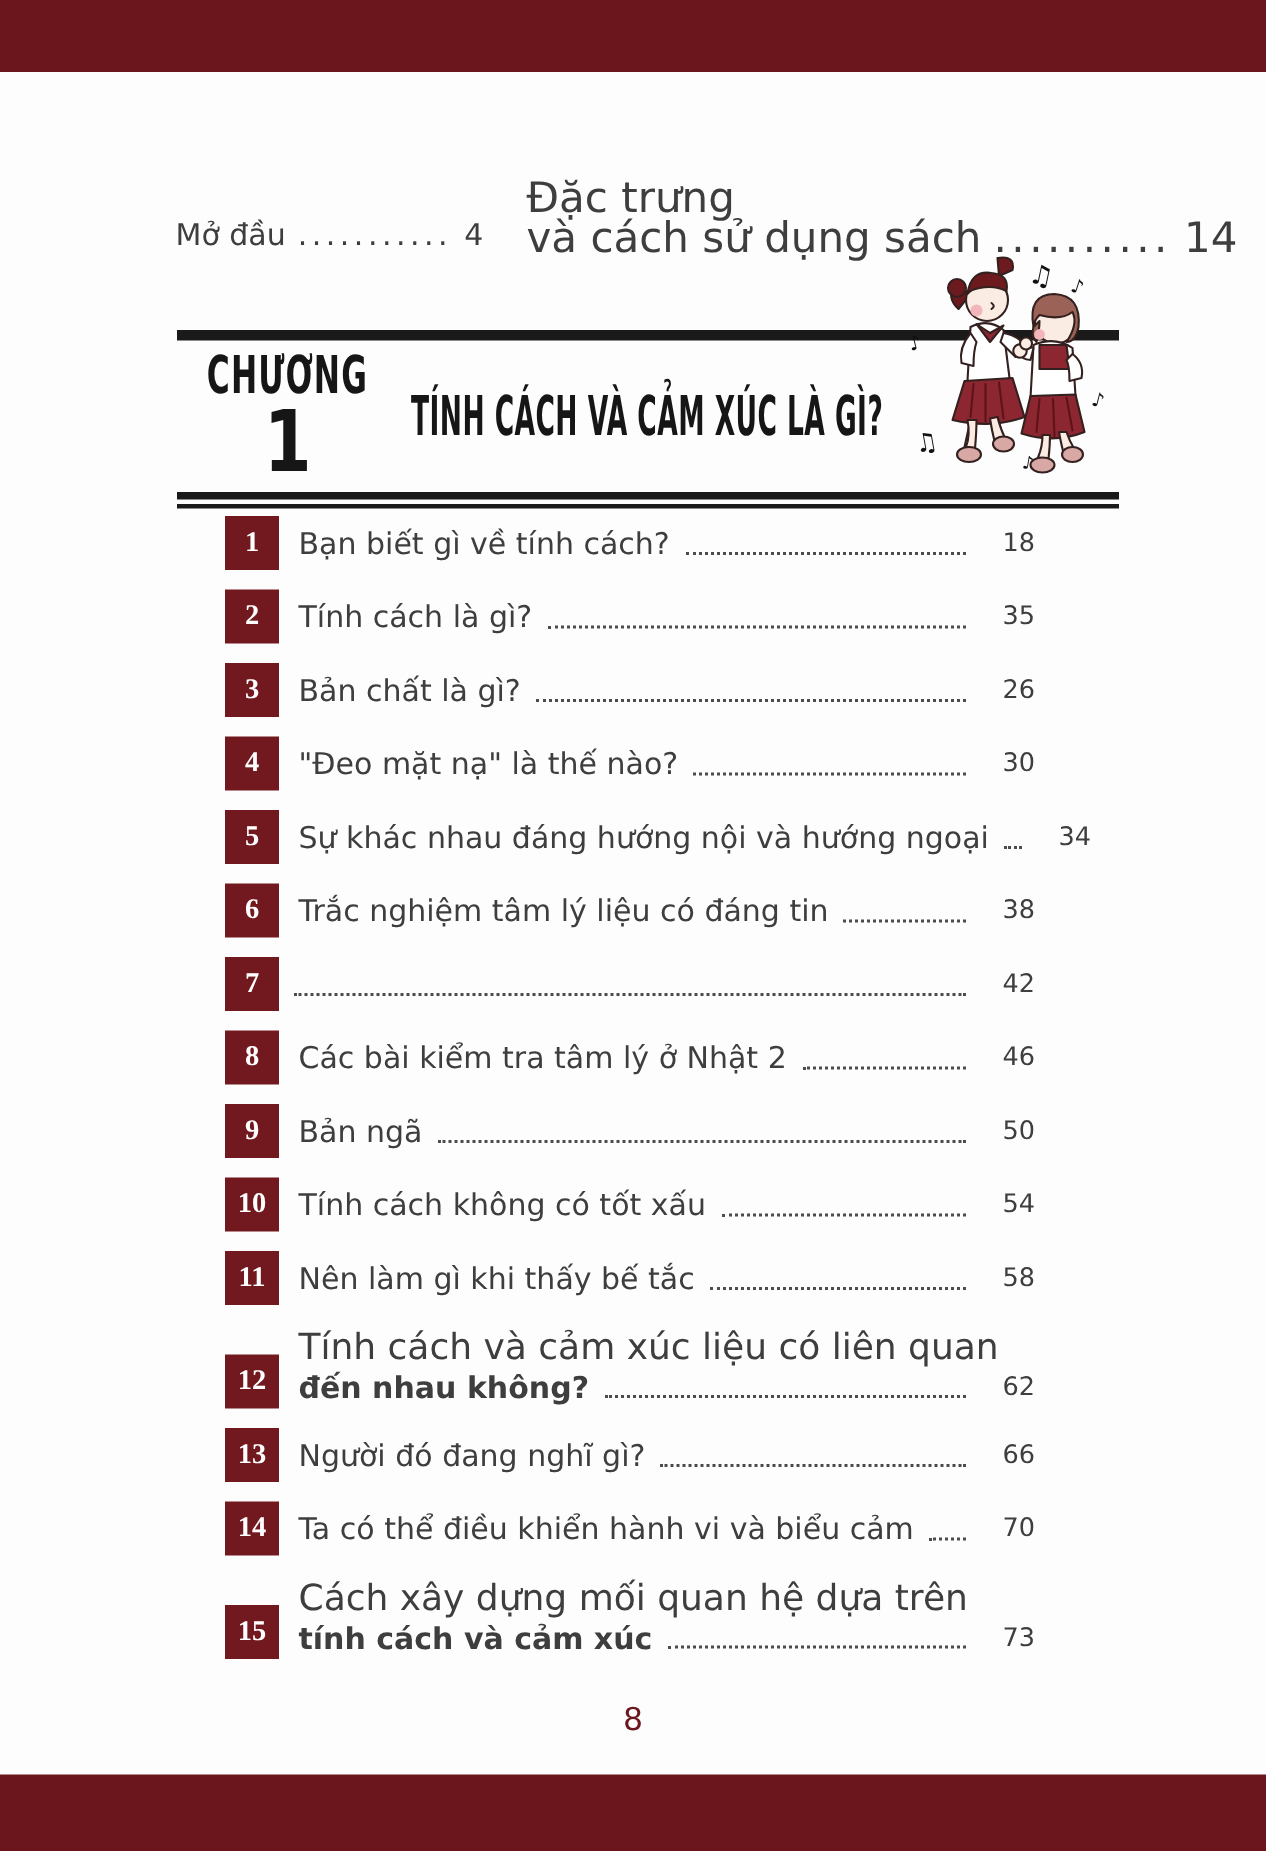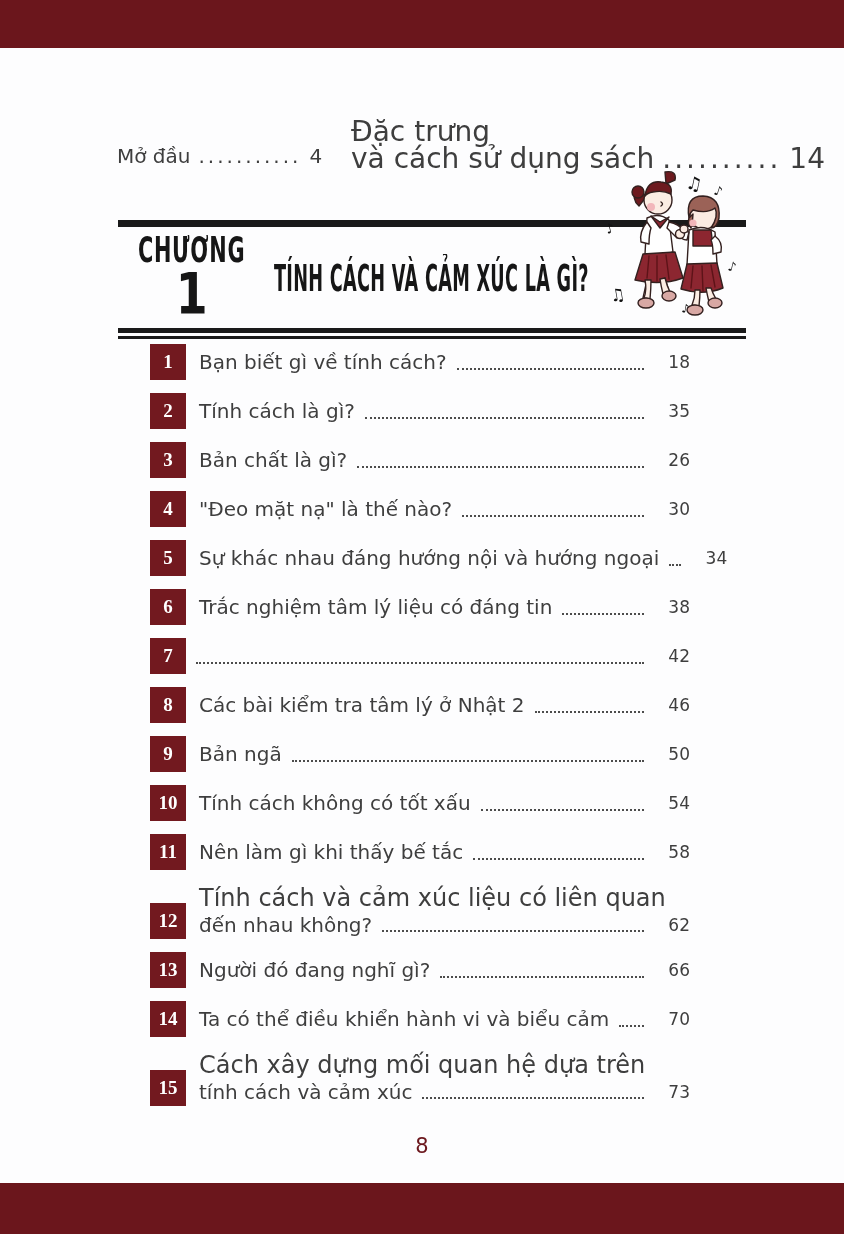--- a/index.html
+++ b/index.html
@@ -50,21 +50,21 @@
     display:flex;align-items:center;justify-content:center;
     font-family:"Liberation Serif","DejaVu Serif",serif;font-weight:bold;font-size:19px;
   }
   .lbl{margin-left:13px;font-size:20px;white-space:nowrap;}
   .dots{flex:1 1 0;min-width:12px;border-bottom:2px dotted #4c4c4c;align-self:flex-end;margin:0 10px 10px 10px;}
   .page{flex:0 0 36px;text-align:right;font-size:17px;}
   .row.two-line{align-items:flex-end;}
   .row.two-line .entry{flex:1;margin-left:13px;display:flex;flex-direction:column;min-width:0;}
   .row.two-line .l1{font-size:24px;line-height:27px;margin-top:2px;white-space:nowrap;}
   .row.two-line .l2{display:flex;align-items:center;line-height:27px;}
-  .row.two-line .lbl2{font-size:20px;white-space:nowrap;}
+  .row.two-line .lbl2{font-size:20px;white-space:nowrap;font-weight:bold;}
   .row.two-line .dots{margin-bottom:7px;}
 
   .footer-page{position:absolute;left:0;top:1134px;width:844px;text-align:center;color:var(--accent);font-size:21px;}
 </style>
 </head>
 <body>
 
 <div class="bar top"></div>
 
 <div class="intro-left">

